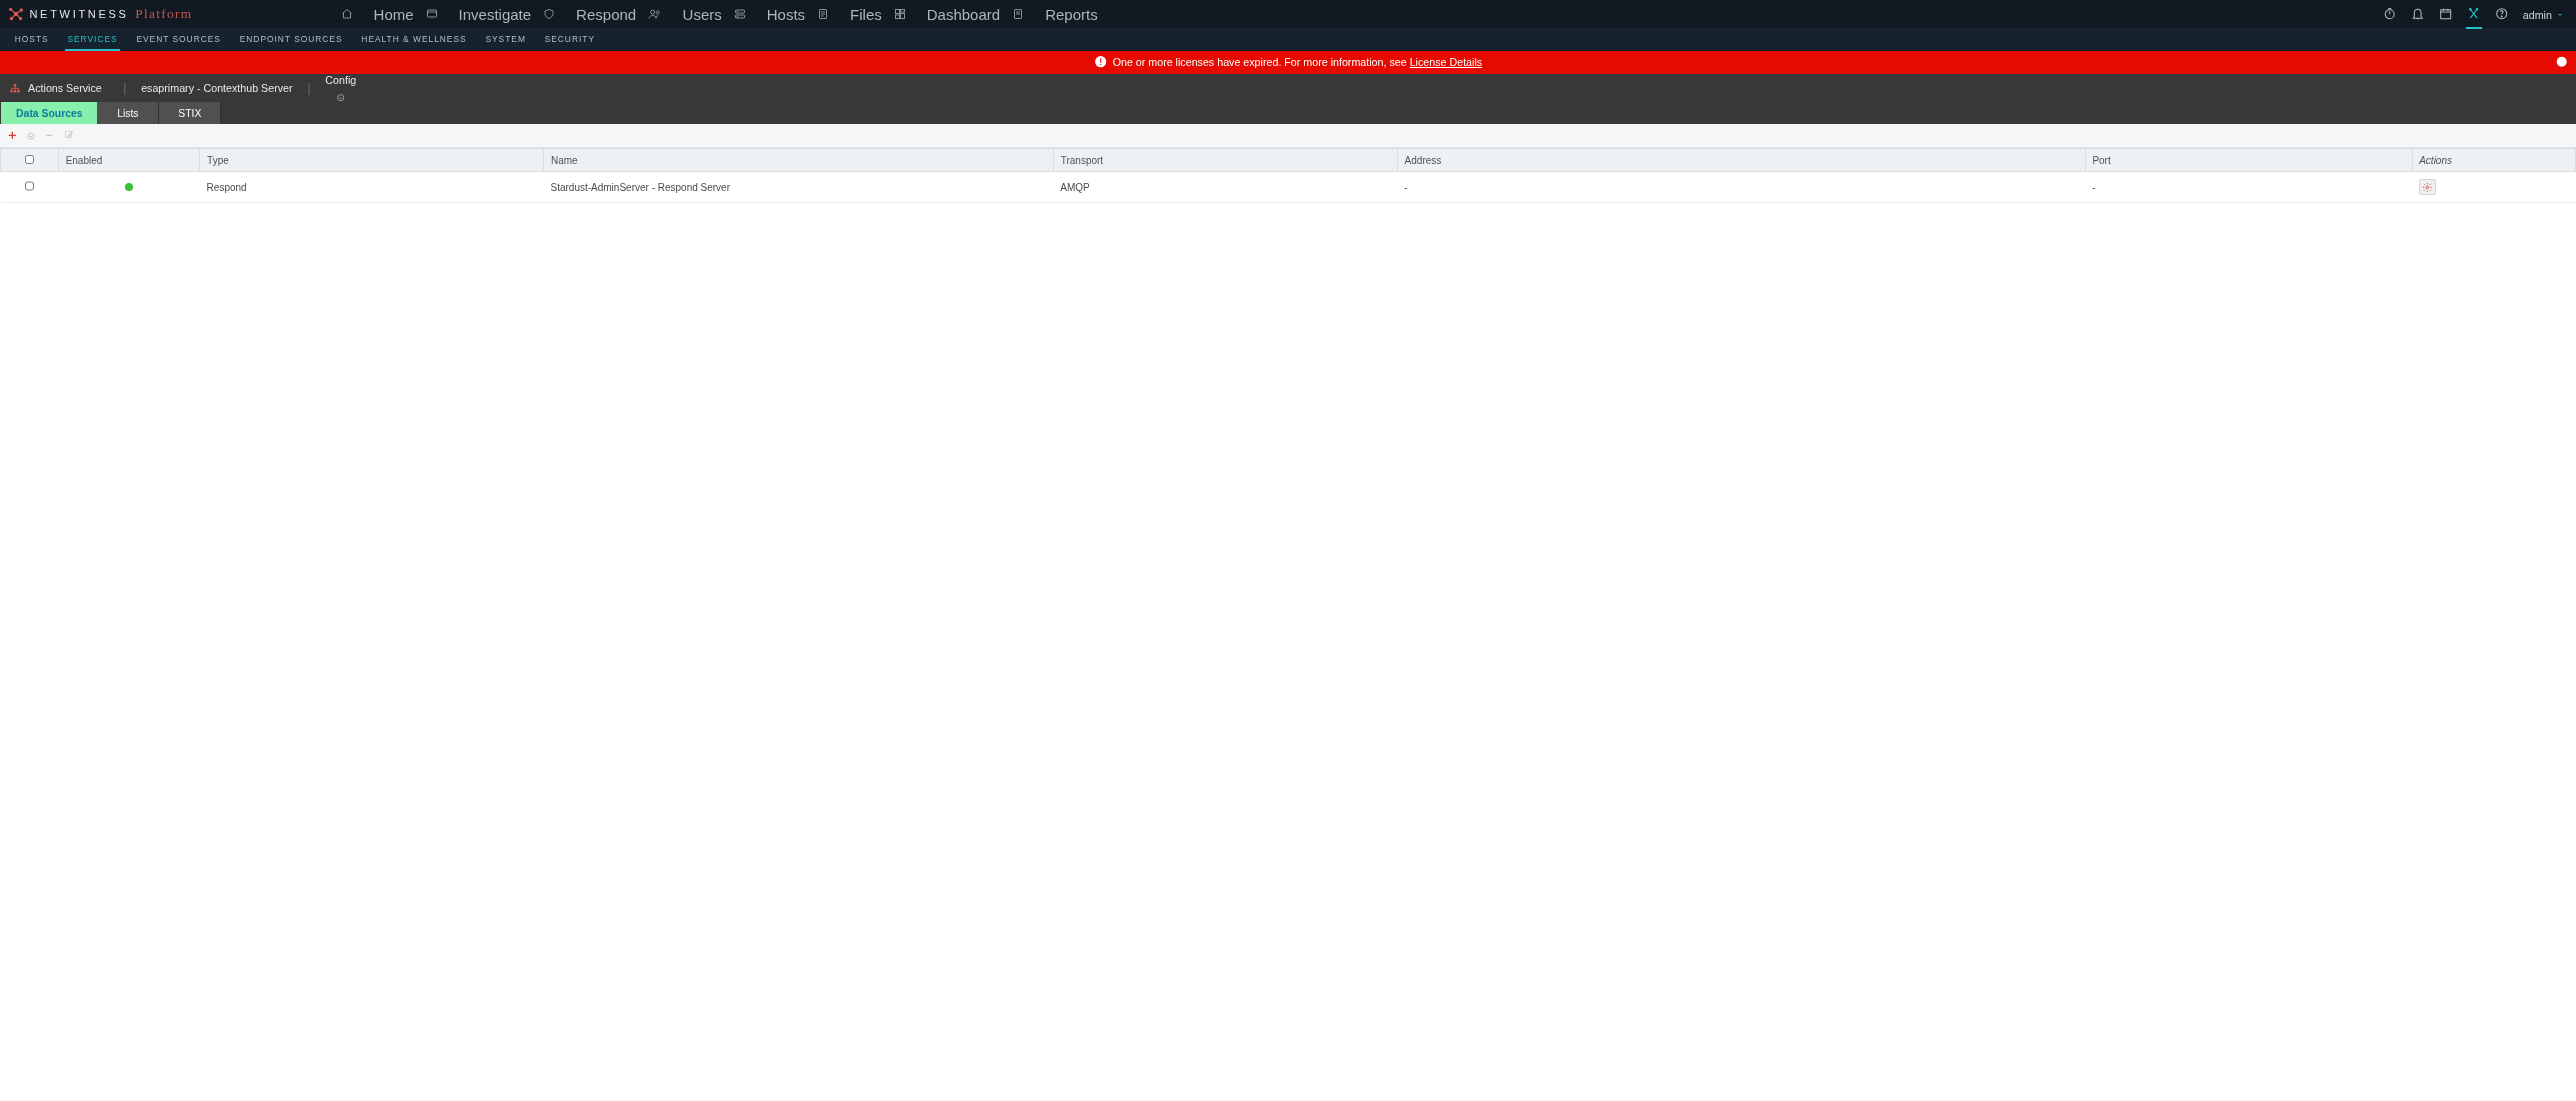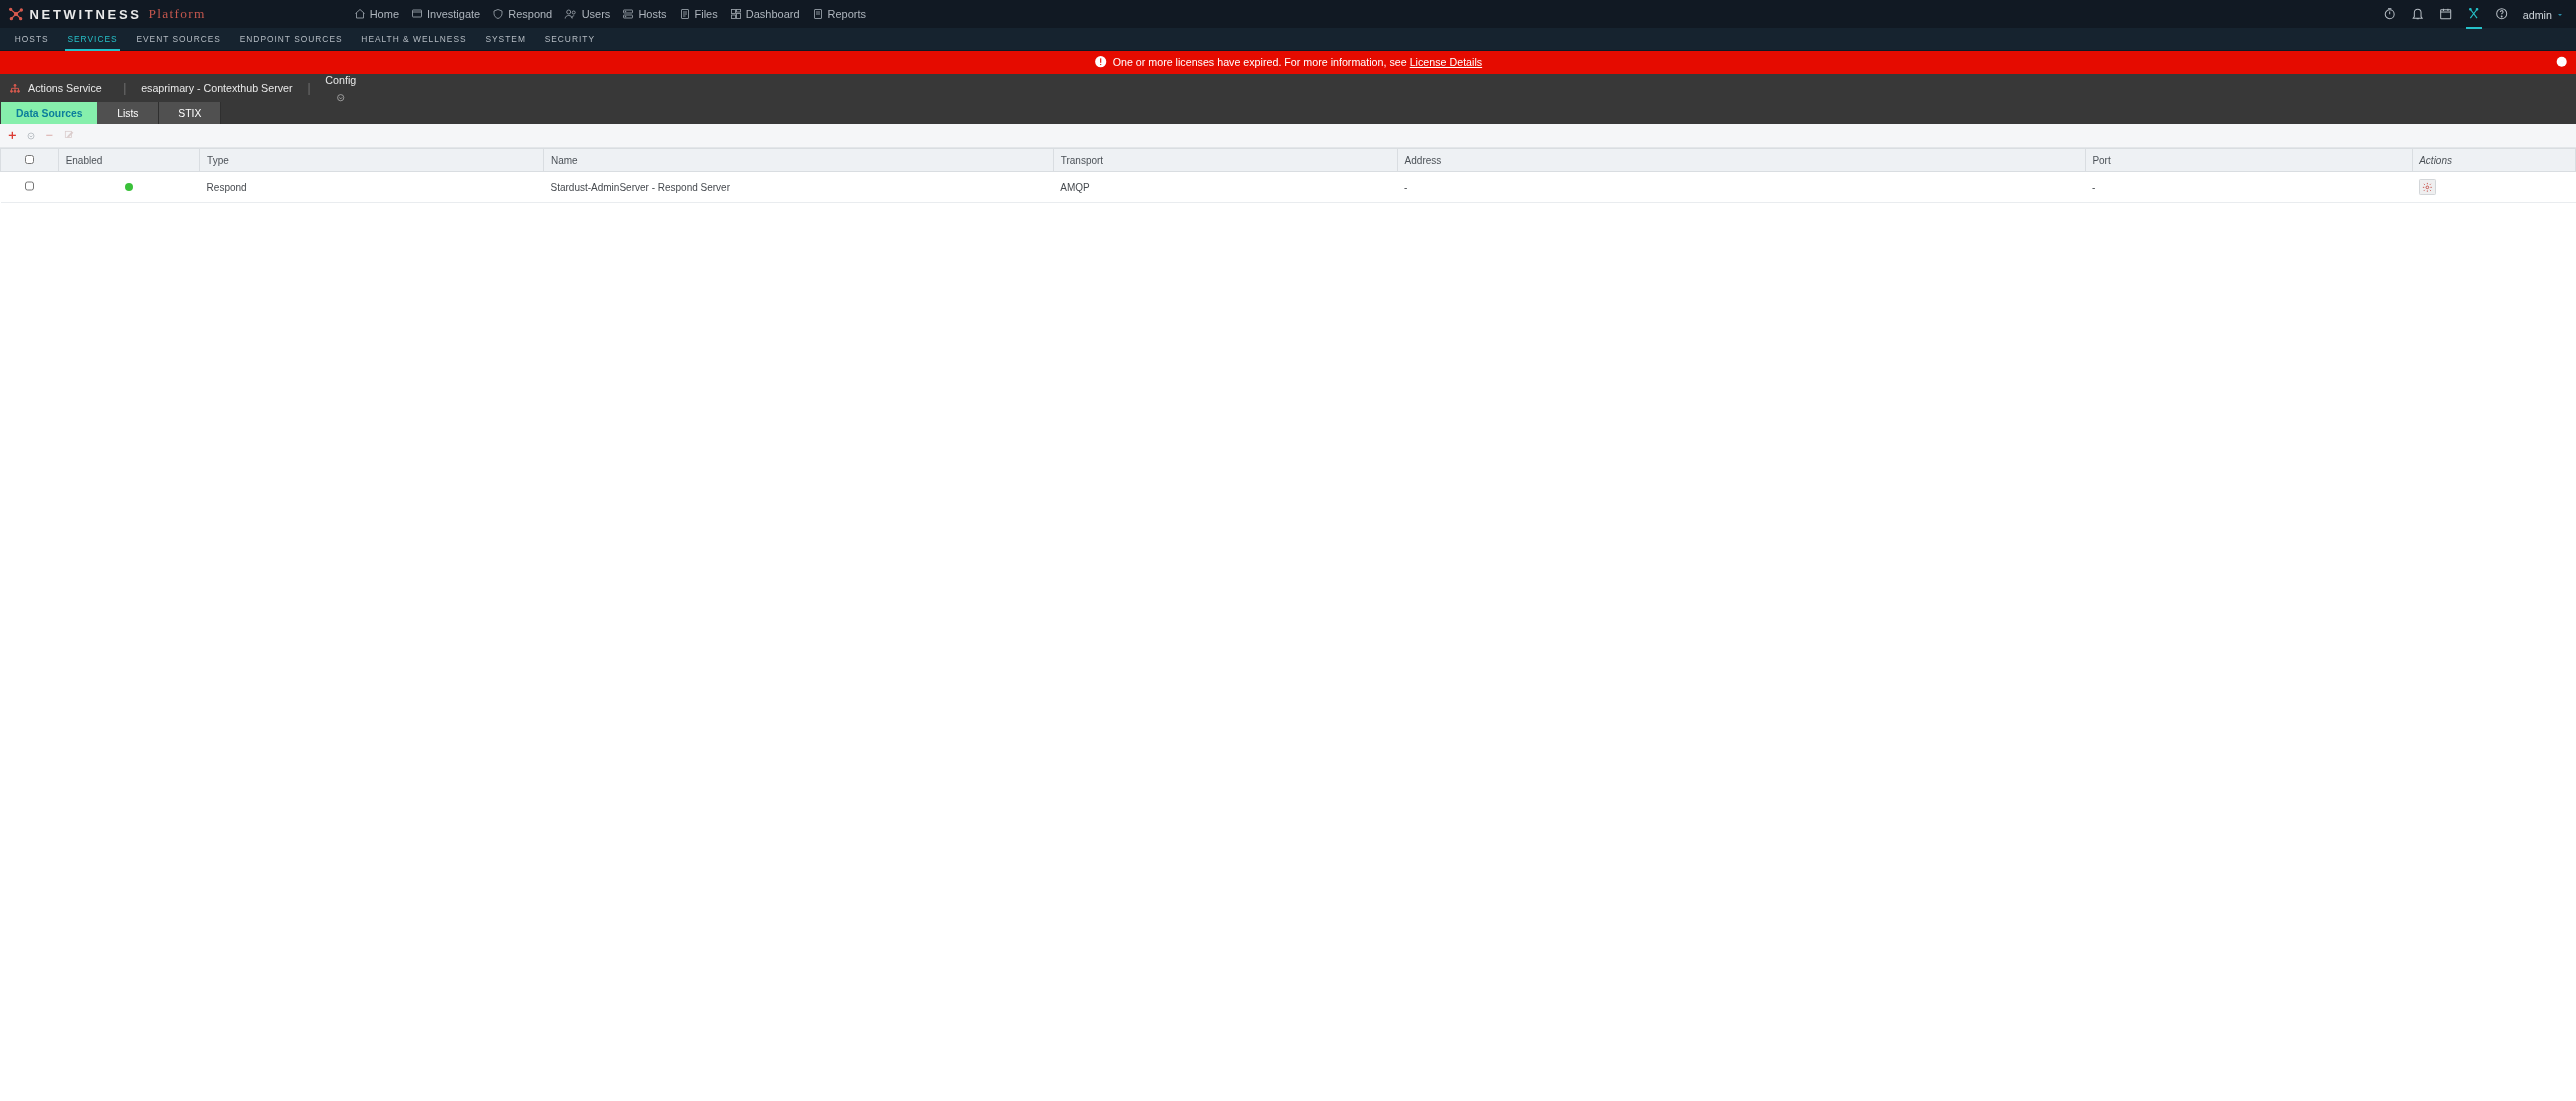--- a/index.html
+++ b/index.html
@@ -30,26 +30,26 @@
       color: #c9ced4;
     }
     .logo {
       display: flex;
       align-items: center;
       gap: 5.4px;
       margin-right: 27px;
       margin-left: 2.7px;
     }
     .logo-icon svg { display: block; }
-    .logo-text { font-size: 13px; letter-spacing: 2.7px; color: #e9e9e9; font-weight: 700; }
+    .logo-text { font-size: 11px; letter-spacing: 2.7px; color: #e9e9e9; font-weight: 400; }
     .logo-sub { font-size: 13.4px; color: #c4574e; letter-spacing: 1.3px; margin-left: 1.3px; font-family: Liberation Serif, serif; }
     .mainnav { display: flex; align-items: center; gap: 12px; margin-left: 121px; }
     .mainnav a {
-      display: inline-flex; align-items: center; gap: 4px;
-      color: #aeb5bd; font-size: 11px; text-decoration: none;
+      display: inline-flex; align-items: center; gap: 21px;
+      color: #aeb5bd; font-size: 15px; text-decoration: none;
       padding: 1.3px 0;
     }
     .mainnav a svg { opacity: 0.85; }
     .rightbar { margin-left: auto; display: flex; align-items: flex-end; gap: 13.4px; padding-right: 6.7px; }
     .rightbar .icon-btn {
       width: 14.8px; height: 14.8px; display: inline-flex; align-items: center; justify-content: center;
       color: #b7bec5; cursor: pointer;
     }
     .rightbar .icon-btn.active {
       color: var(--accent2);

